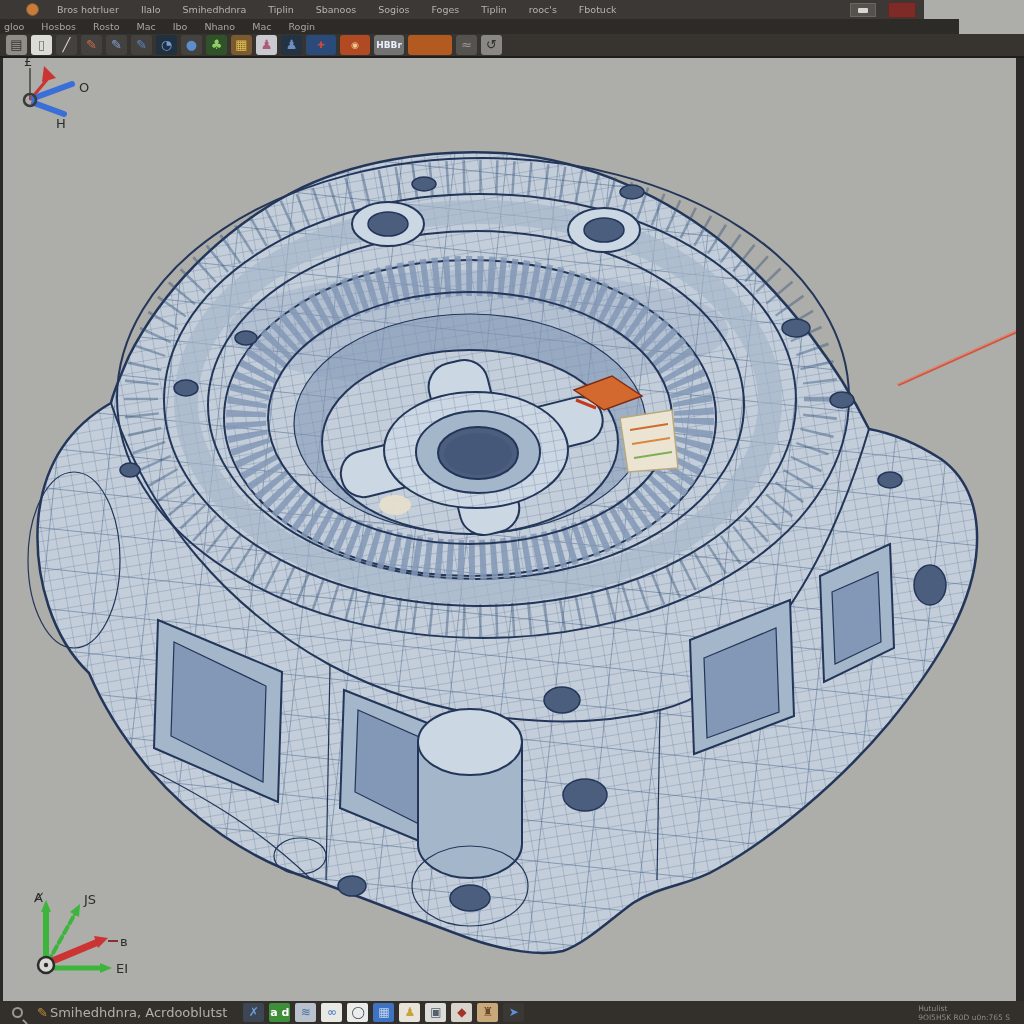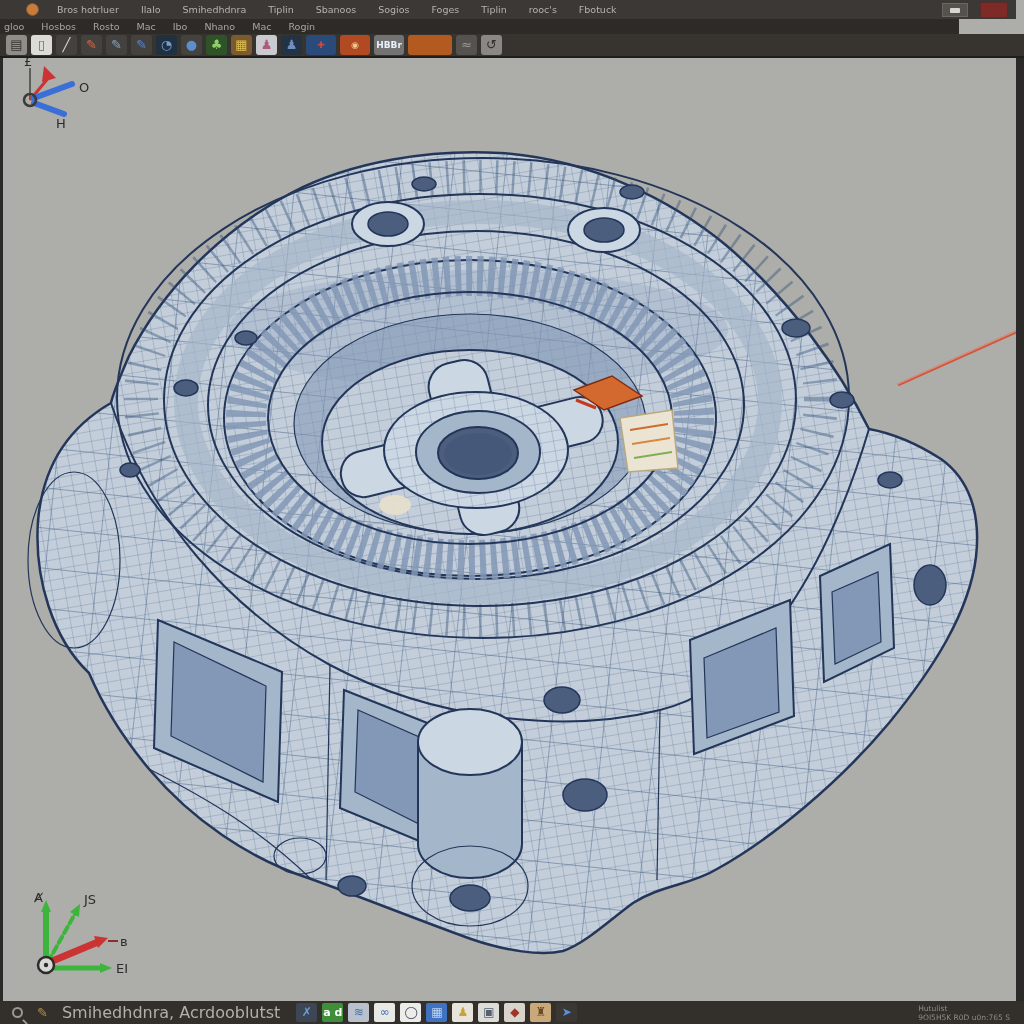--- a/index.html
+++ b/index.html
@@ -1,20 +1,20 @@
 <!DOCTYPE html>
 <html><head>
 <meta charset="utf-8">
 <style>
   * { margin:0; padding:0; box-sizing:border-box; }
   html,body { width:1024px; height:1024px; overflow:hidden;
     font-family:"DejaVu Sans", sans-serif; background:#adadaa; }
 
   
-  .titlebar { position:absolute; left:0; top:0; width:1016px; height:19px;
+  .titlebar { position:absolute; left:0; top:0; width:924px; height:19px;
     background:var(--chrome-top,#3b3835); display:flex; align-items:center; gap:0;
     padding-left:26px; z-index:10; }
   .logo { width:13px; height:13px; border-radius:50%;
     border:1.5px solid #7e5a33; margin-right:18px; }
   .menu-item { color:#b6b3ae; font-size:9.5px; margin-right:22px; white-space:nowrap; cursor:default; }
   .winbtns { position:absolute; right:8px; top:2px; display:flex; gap:12px; align-items:center; }
   .btn-restore { width:26px; height:14px; background:#55524e; border:1px solid #6a6762;
     display:flex; align-items:center; justify-content:center; }
   .btn-restore i { display:block; width:10px; height:5px; background:#d8d6d0; border-radius:1px; }
   .btn-close { width:28px; height:16px; border:1px solid #5a2a26; }
@@ -45,21 +45,21 @@
   .axis-label { font-size:13px; fill:#2c2c2a; font-family:"DejaVu Sans",sans-serif; }
 
   
   .taskbar { position:absolute; left:0; top:1001px; width:1024px; height:23px;
     background:var(--taskbar,#33302c); display:flex; align-items:center; z-index:10; }
   .search-glyph { width:11px; height:11px; border:2px solid #9a9894; border-radius:50%;
     position:relative; margin-left:12px; flex:0 0 auto; }
   .search-glyph::after { content:""; position:absolute; width:2px; height:6px; background:#9a9894;
     left:10px; top:10px; transform:rotate(-45deg); }
   .pen-mini { color:#c08a3a; font-size:13px; margin-left:14px; flex:0 0 auto; }
-  .task-label { color:#b2afaa; font-size:16px; margin-left:14px; margin-right:16px; white-space:nowrap;text-align:center; }
+  .task-label { color:#b2afaa; font-size:13px; margin-left:2px; margin-right:16px; white-space:nowrap;text-align:center; }
   .tkicon { width:21px; height:19px; border-radius:2px; font-size:12px; line-height:19px;
     text-align:center; margin-right:5px; overflow:hidden; cursor:pointer; flex:0 0 auto; }
   .tkicon.txt { font-size:11px; font-weight:bold; }
   .status-right { margin-left:auto; margin-right:14px; color:#8f8c87;
     font-size:7.5px; line-height:9px; white-space:nowrap; }
 </style>
 </head>
 <body style="--chrome-top: #3b3835; --chrome-menu2: #2d2b28; --chrome-toolbar: #37342f; --taskbar: #33302c; --viewport: #adadaa; --edge: #2b2a28; --model-line: #233659; --model-fill: #c3ceda; --model-fill2: #ccd7e4; --model-mid: #a4b6ca; --model-dark: #8298b6; --model-hole: #4c5e7e; --mesh: #2e4a74; --ray: #cc5a43;">
 
 <div class="titlebar">

